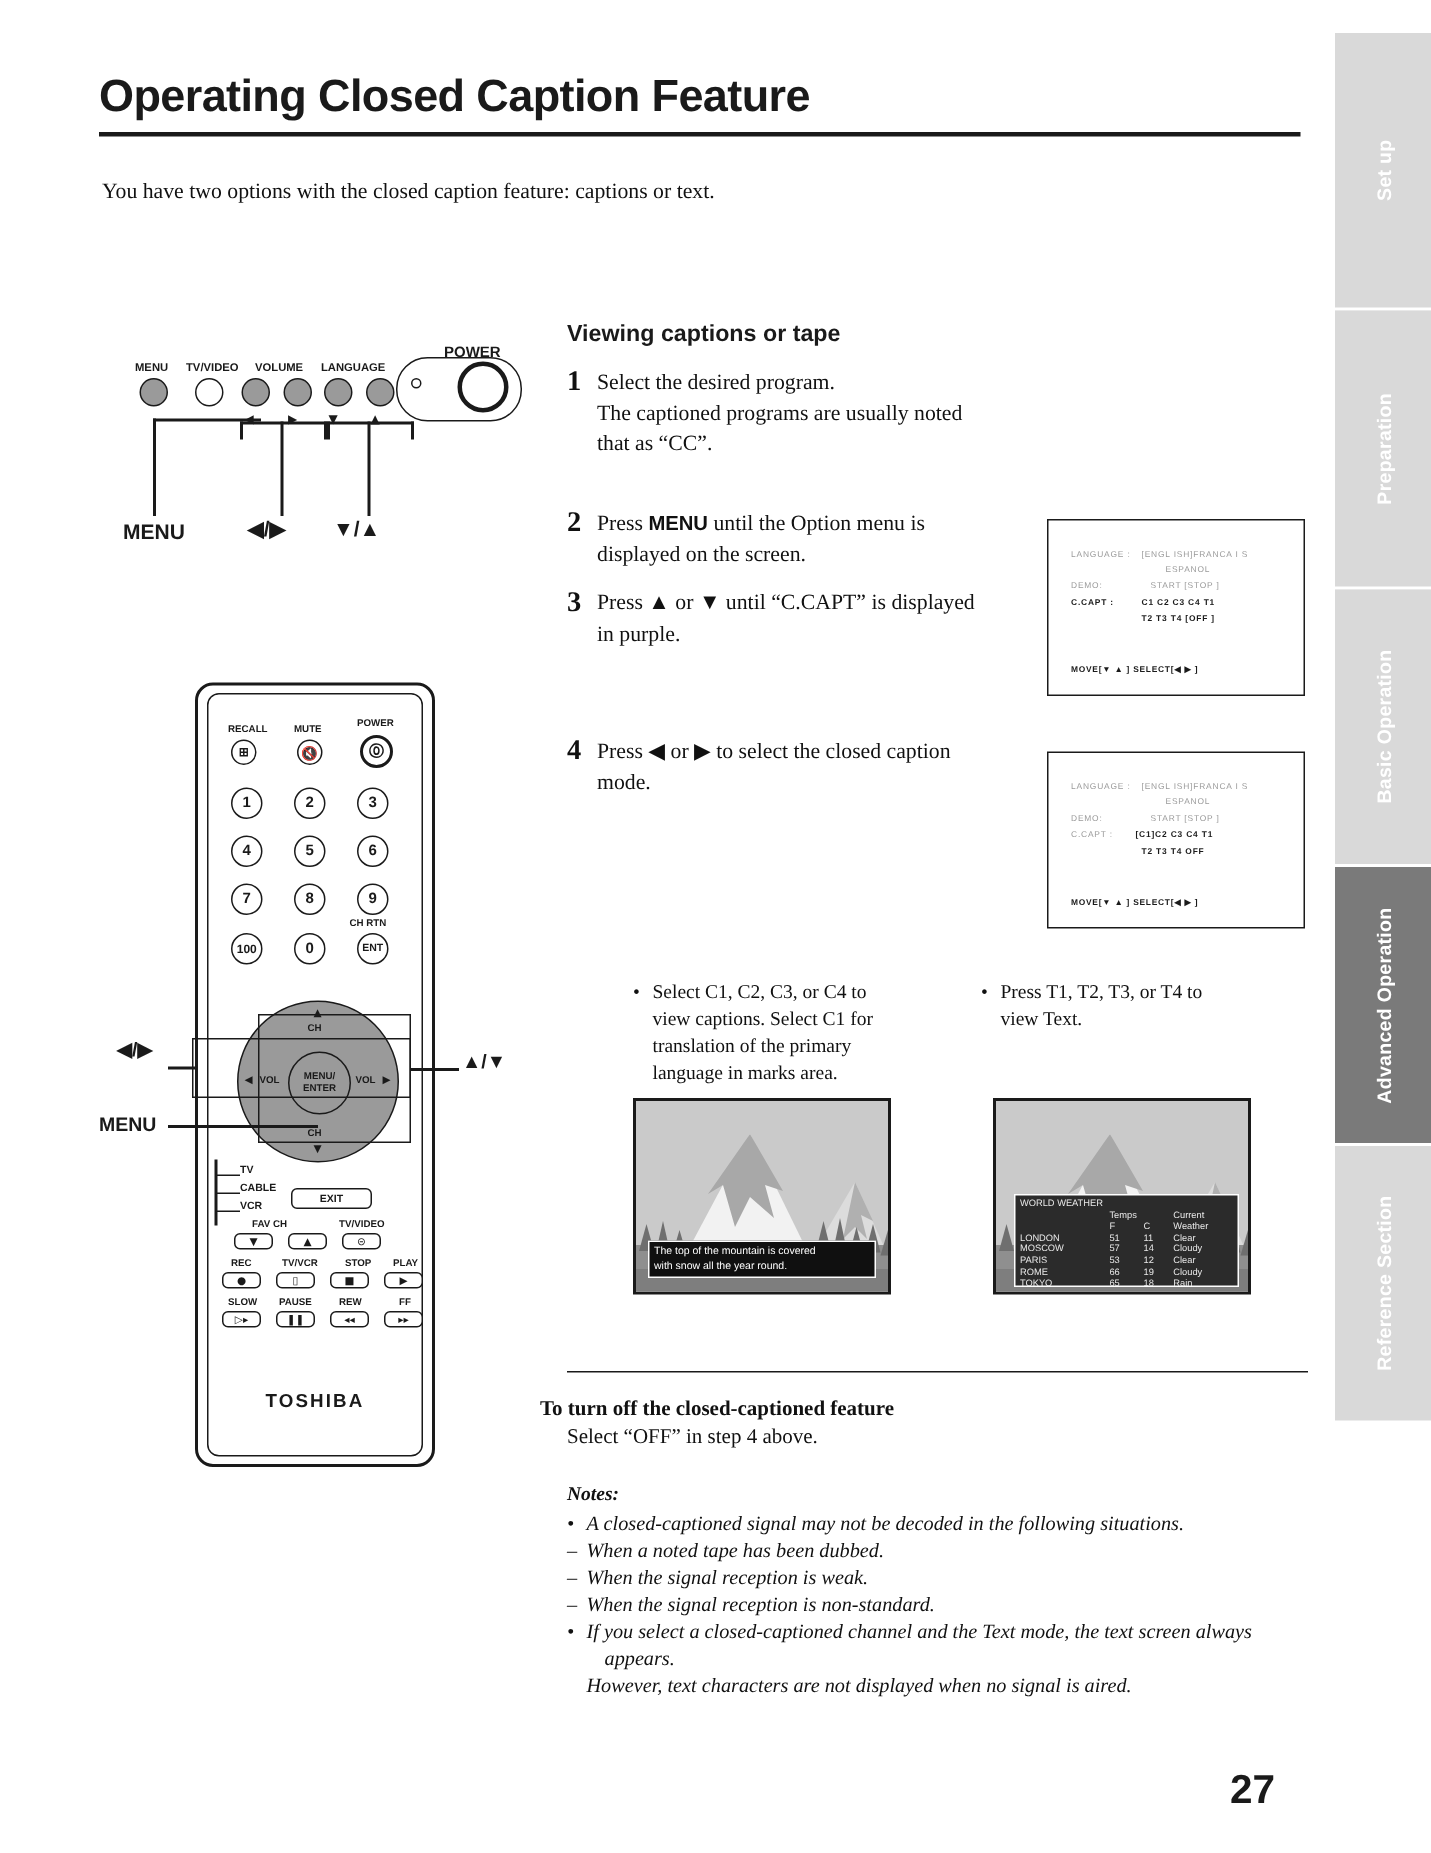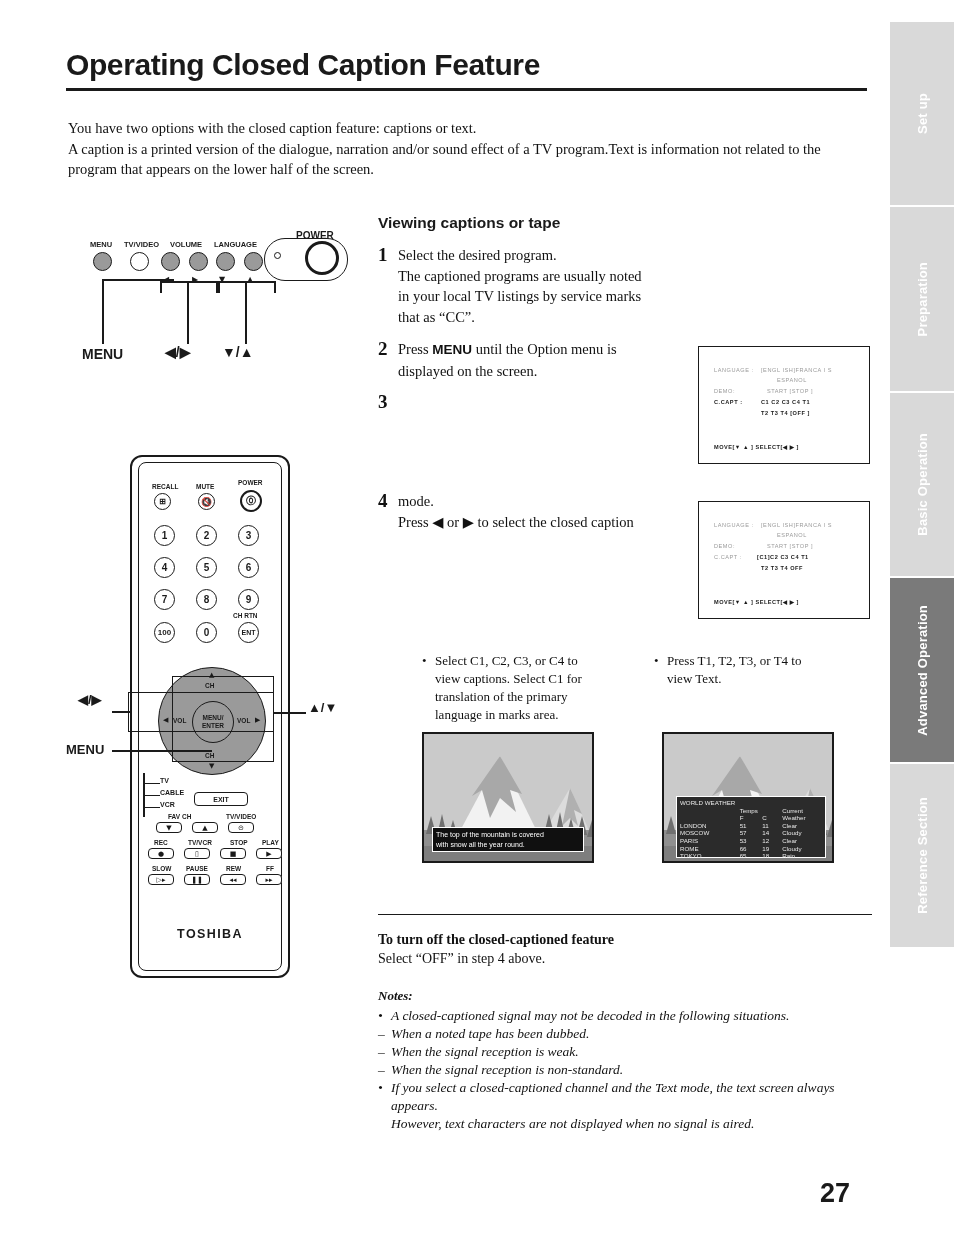--- a/index.html
+++ b/index.html
@@ -262,21 +262,20 @@
     <div class="tab">
       <span class="tab-label">Reference Section</span>
     </div>
   </div>
 
   <div class="title">Operating Closed Caption Feature</div>
   <div class="title-rule"></div>
 
   <div class="intro">
     <div>You have two options with the closed caption feature: captions or text.</div>
-    <div>A caption is a printed version of the dialogue, narration and/or sound effect of a TV program.Text is information not related to the program that appears on the lower half of the screen.</div>
   </div>
 
   <div class="panel-dia">
     <div class="pd-lbl" style="left:22px; top:12px;">MENU</div>
     <div class="pd-lbl" style="left:56px; top:12px;">TV/VIDEO</div>
     <div class="pd-lbl" style="left:102px; top:12px;">VOLUME</div>
     <div class="pd-lbl" style="left:146px; top:12px;">LANGUAGE</div>
     <div class="pd-lbl" style="left:228px; top:2px; font-size:10px;">POWER</div>
 
     <div class="pd-knob" style="left:25px;  top:24px;"></div>
@@ -406,42 +405,45 @@
   <div class="cline" style="left:274px; top:712px; width:32px; height:1.6px;"></div>
   <div class="cline" style="left:112px; top:750px; width:100px; height:1.6px;"></div>
 
   <div class="sec-head" style="left:378px; top:214px;">Viewing captions or tape</div>
 
   <div class="step" style="left:378px; top:245px; width:300px;">
     <div class="step-num">1</div>
     <div class="step-body">
       <div>Select the desired program.</div>
       <div>The captioned programs are usually noted</div>
-      <div>in your local TV listings by service marks</div>
       <div>that as “CC”.</div>
     </div>
   </div>
 
   <div class="step" style="left:378px; top:339px; width:300px;">
     <div class="step-num">2</div>
     <div class="step-body">
       <div><span>Press </span><b>MENU</b><span> until the Option menu is</span></div>
       <div>displayed on the screen.</div>
     </div>
   </div>
 
   <div class="step" style="left:378px; top:392px; width:310px;">
     <div class="step-num">3</div>
+    <div class="step-body">
+      <div>Press ▲ or ▼ until “C.CAPT” is displayed</div>
+      <div>in purple.</div>
+    </div>
   </div>
 
   <div class="step" style="left:378px; top:491px; width:310px;">
     <div class="step-num">4</div>
     <div class="step-body">
+      <div>Press ◀ or ▶ to select the closed caption</div>
       <div>mode.</div>
-      <div>Press ◀ or ▶ to select the closed caption</div>
     </div>
   </div>
 
   <div class="osd" style="left:698px; top:346px;">
     <div class="osd-row" style="left:15px; top:20px;">LANGUAGE :</div>
     <div class="osd-row" style="left:62px; top:20px;">[ENGL ISH]FRANCA I S</div>
     <div class="osd-row" style="left:78px; top:30px;">ESPANOL</div>
     <div class="osd-row" style="left:15px; top:41px;">DEMO:</div>
     <div class="osd-row" style="left:68px; top:41px;">START [STOP ]</div>
     <div class="osd-row osd-dark" style="left:15px; top:52px;">C.CAPT :</div>
@@ -570,21 +572,21 @@
           <td>18</td>
           <td>Rain</td>
         </tr>
       </tbody>
         </table>
     </div>
   </div>
 
   <div class="foot-rule" style="left:378px; top:914px; width:494px; height:1.4px;"></div>
 
-  <div class="foot-head" style="left:378px; top:932px;">To turn off the closed-captioned feature</div>
+  <div class="foot-head" style="left:360px; top:932px;">To turn off the closed-captioned feature</div>
   <div class="foot-line" style="left:378px; top:951px;">Select “OFF” in step 4 above.</div>
 
   <div class="notes-title" style="left:378px; top:988px;font-style:italic;">Notes:</div>
 
   <div class="note" style="left:378px; top:1007px; width:490px;">
     <span class="mk">•</span>
     <span class="tx">A closed-captioned signal may not be decoded in the following situations.</span>
   </div>
   <div class="note" style="left:378px; top:1025px; width:490px;">
     <span class="mk">–</span>
@@ -596,20 +598,20 @@
   </div>
   <div class="note" style="left:378px; top:1061px; width:490px;">
     <span class="mk">–</span>
     <span class="tx">When the signal reception is non-standard.</span>
   </div>
   <div class="note" style="left:378px; top:1079px; width:494px;">
     <span class="mk">•</span>
     <span class="tx">If you select a closed-captioned channel and the Text mode, the text screen always</span>
   </div>
   <div class="note" style="left:391px; top:1097px; width:490px;">
-    <span class="tx" style="margin-left:0">appears.</span>
+    <span class="tx" style="margin-left:12px">appears.</span>
   </div>
   <div class="note" style="left:391px; top:1115px; width:490px;">
     <span class="tx" style="margin-left:0">However, text characters are not displayed when no signal is aired.</span>
   </div>
 
   <div class="pageno">27</div>
 </div>
 
 </body></html>

